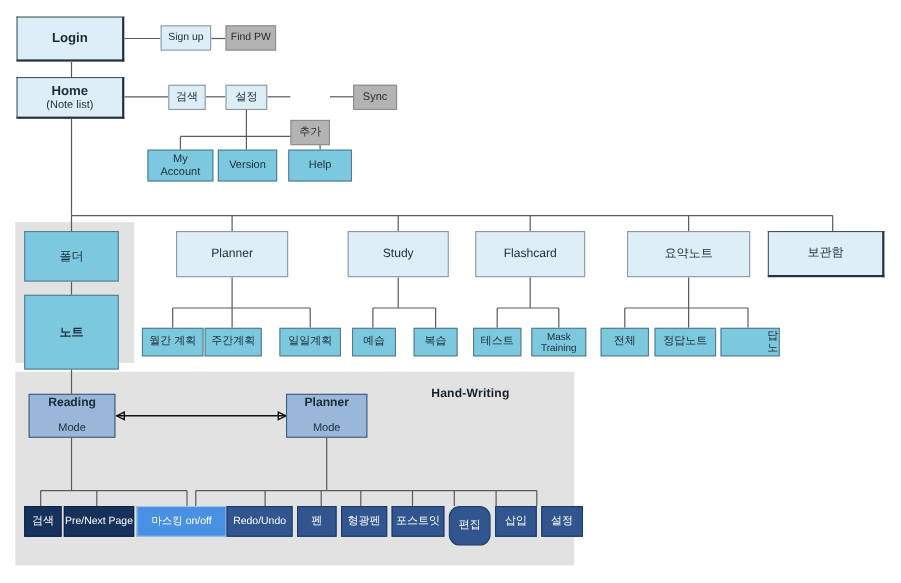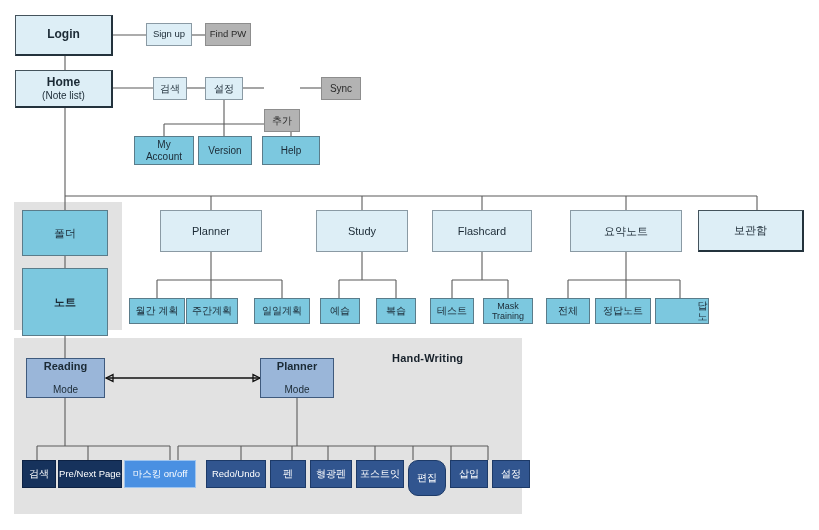--- a/index.html
+++ b/index.html
@@ -198,21 +198,21 @@
 
   <div class="box pal-steel" style="left:260px;top:358px;width:74px;height:40px;flex-direction:column;">
     <span class="lbl-bold" style="font-size:11px;">Planner</span>
     <span style="font-size:10px;">Mode</span>
   </div>
 
   <div class="box pal-navy-dark" style="left:22px;top:460px;width:34px;height:28px;font-size:10px;">검색</div>
 
   <div class="box pal-navy-dark" style="left:58px;top:460px;width:64px;height:28px;font-size:9.5px;">Pre/Next Page</div>
 
-  <div class="box pal-brightblue" style="left:124px;top:460px;width:72px;height:28px;font-size:9.5px;">마스킹 on/off</div>
+  <div class="box pal-brightblue" style="left:124px;top:460px;width:82px;height:28px;font-size:9.5px;">마스킹 on/off</div>
 
   <div class="box pal-navy" style="left:206px;top:460px;width:60px;height:28px;font-size:9.5px;">Redo/Undo</div>
 
   <div class="box pal-navy" style="left:270px;top:460px;width:36px;height:28px;font-size:10px;">펜</div>
 
   <div class="box pal-navy" style="left:310px;top:460px;width:42px;height:28px;font-size:10px;">형광펜</div>
 
   <div class="box pal-navy" style="left:356px;top:460px;width:48px;height:28px;font-size:10px;">포스트잇</div>
 
   <div class="box pal-navy" style="left:408px;top:460px;width:38px;height:36px;font-size:10px;border-radius:10px;">편집</div>

